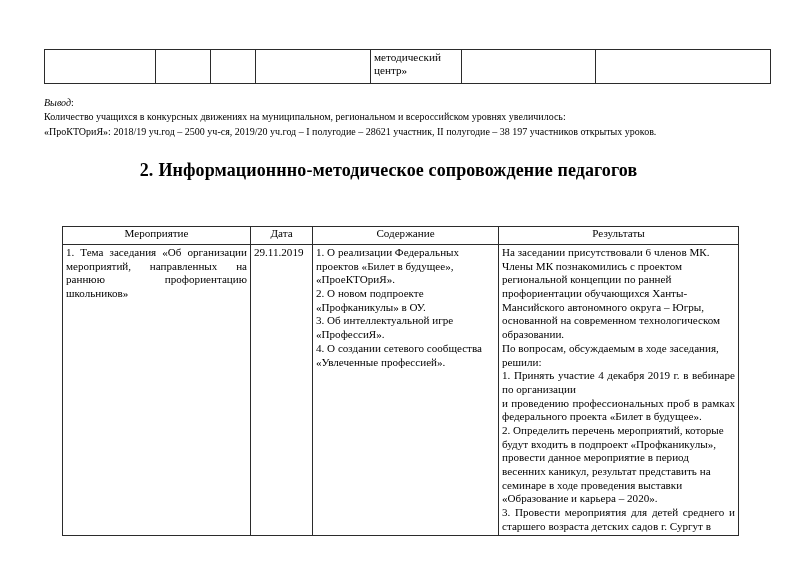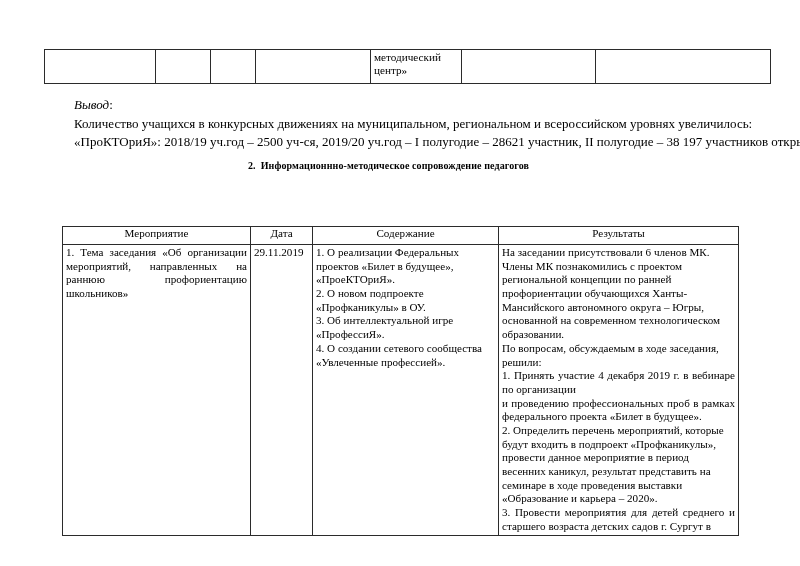--- a/index.html
+++ b/index.html
@@ -54,40 +54,39 @@
     display: block;
     white-space: pre-line;
   }
 
   
   .conclusion {
     position: absolute;
     left: 44px;
     top: 96px;
     width: 724px;
-    font-size: 13px;
+    font-size: 10px;
     line-height: 1.44;
-    margin-left: 30px;
   }
   .conclusion .lbl {
     font-style: italic;
   }
   .conclusion p {
     margin: 0;
     white-space: nowrap;
   }
 
   
   .section-heading {
     position: absolute;
     left: 0;
     top: 160px;
     width: 777px;
     text-align: center;
-    font-size: 10px;
+    font-size: 18px;
     font-weight: bold;
     letter-spacing: 0.1px;
   }
   .section-heading .num {
     margin-right: 5px;
   }
 
   
   .main-table-wrap {
     position: absolute;

